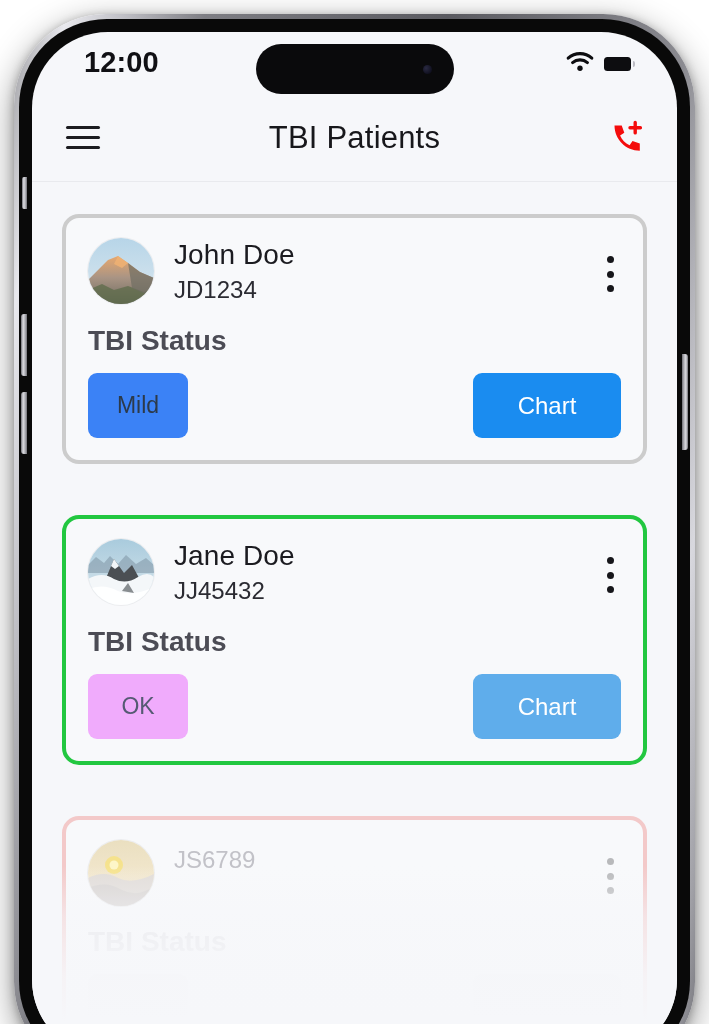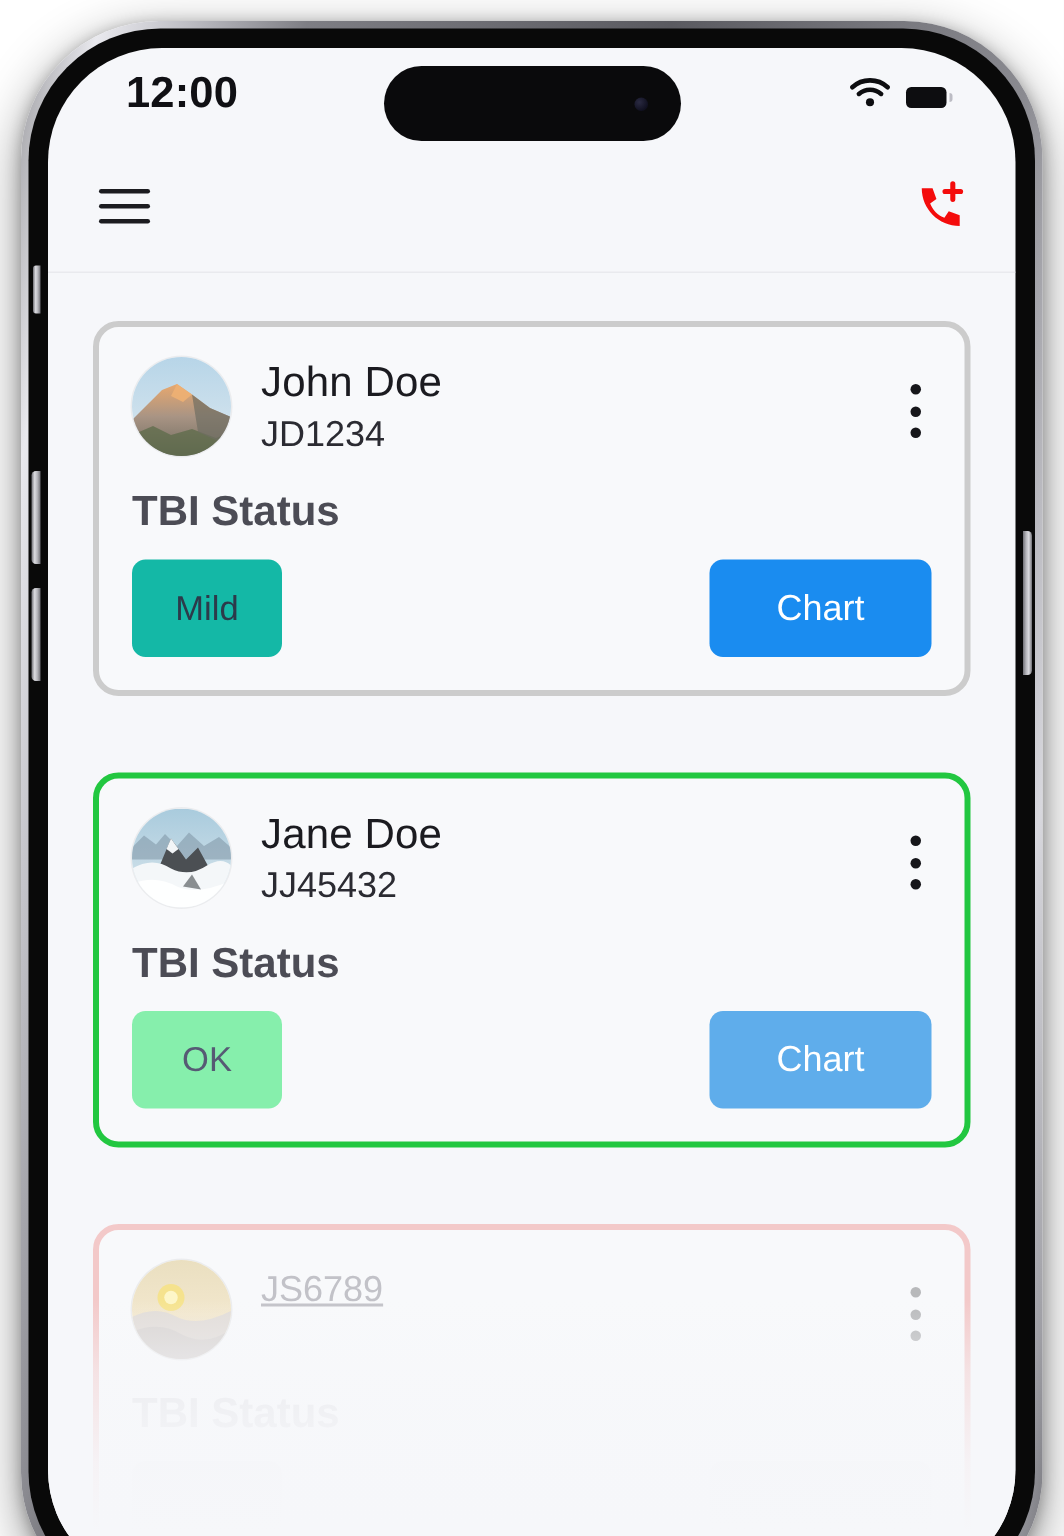--- a/index.html
+++ b/index.html
@@ -211,20 +211,21 @@
           <span id="battery-icon"></span>
         </div>
       </div>
 
       <div id="app-header">
         <div id="hamburger-button">
           <span></span>
             <span></span>
             <span></span>
         </div>
+        <div id="page-title">TBI Patients</div>
         <div id="add-call-button">
           <svg width="42" height="42" viewBox="0 0 42 42">
             <path d="M9.5 8.5h7.2l2.6 7.2-4.2 2.9c1.6 4.3 5.2 7.9 9.5 9.6l2.9-4.3 7.3 2.6v7.2c-14 0-25.3-11.3-25.3-25.2z" fill="#f40c0c"></path>
             <path d="M30.2 5.5v10.4M25 10.7h10.4" stroke="#f40c0c" stroke-width="3.4" stroke-linecap="round" fill="none"></path>
           </svg>
         </div>
       </div>
 
       <div id="patient-list">
 
@@ -255,21 +256,21 @@
               <div class="patient-id">JD1234</div>
             </div>
             <div class="kebab-button">
               <i></i>
                 <i></i>
                 <i></i>
             </div>
           </div>
           <div class="status-label">TBI Status</div>
           <div class="card-actions">
-            <div class="status-badge" style="background:#14b8a6;color:#2c3a4a;">Mild</div>
+            <div class="status-badge" style="background:#3b82f6;color:#2c3a4a;">Mild</div>
             <button class="chart-button" style="background:#1a8cf0;">Chart</button>
           </div>
         </div>
 
         <div class="patient-card" id="card-2" style="border-color:#22c740;">
           <div class="card-top">
             <div class="avatar">
               <svg viewBox="0 0 66 66" preserveAspectRatio="xMidYMid slice">
                 <defs>
                   <linearGradient id="sky2" x1="0" y1="0" x2="0" y2="1">
@@ -291,21 +292,21 @@
               <div class="patient-id">JJ45432</div>
             </div>
             <div class="kebab-button">
               <i></i>
                 <i></i>
                 <i></i>
             </div>
           </div>
           <div class="status-label">TBI Status</div>
           <div class="card-actions">
-            <div class="status-badge" style="background:#86efac;color:#565a74;">OK</div>
+            <div class="status-badge" style="background:#f0abfc;color:#565a74;">OK</div>
             <button class="chart-button" style="background:#5fadeb;">Chart</button>
           </div>
         </div>
 
         <div class="patient-card" id="card-3" style="border-color:#f3c9c9;">
           <div class="card-top">
             <div class="avatar">
               <svg viewBox="0 0 66 66" preserveAspectRatio="xMidYMid slice">
                 <defs>
                   <linearGradient id="sky3" x1="0" y1="0" x2="0" y2="1">
@@ -315,21 +316,21 @@
                   </linearGradient>
                 </defs>
                 <rect width="66" height="66" fill="url(#sky3)"></rect>
                 <circle cx="26" cy="25" r="9" fill="#f7e27a" opacity=".75"></circle>
                 <circle cx="26" cy="25" r="4.5" fill="#fdf6c8"></circle>
                 <path d="M0 38 Q16 30 30 38 Q44 45 66 34 L66 66 L0 66Z" fill="#dfdad8" opacity=".9"></path>
                 <path d="M0 48 Q18 40 34 50 Q50 58 66 46 L66 66 L0 66Z" fill="#d6d2d1" opacity=".85"></path>
               </svg>
             </div>
             <div class="patient-names">
-              <div class="patient-id" style="color:#c2c2c8;text-decoration:underline;">JS6789</div>
+              <div class="patient-id" style="color:#c2c2c8;">JS6789</div>
             </div>
             <div class="kebab-button" style="opacity:.28;">
               <i></i>
                 <i></i>
                 <i></i>
             </div>
           </div>
           <div class="status-label" style="color:#e2e2e6;">TBI Status</div>
           <div class="card-actions">
             <div class="status-badge" style="background:#f0eff1;color:#f0eff1;"></div>

